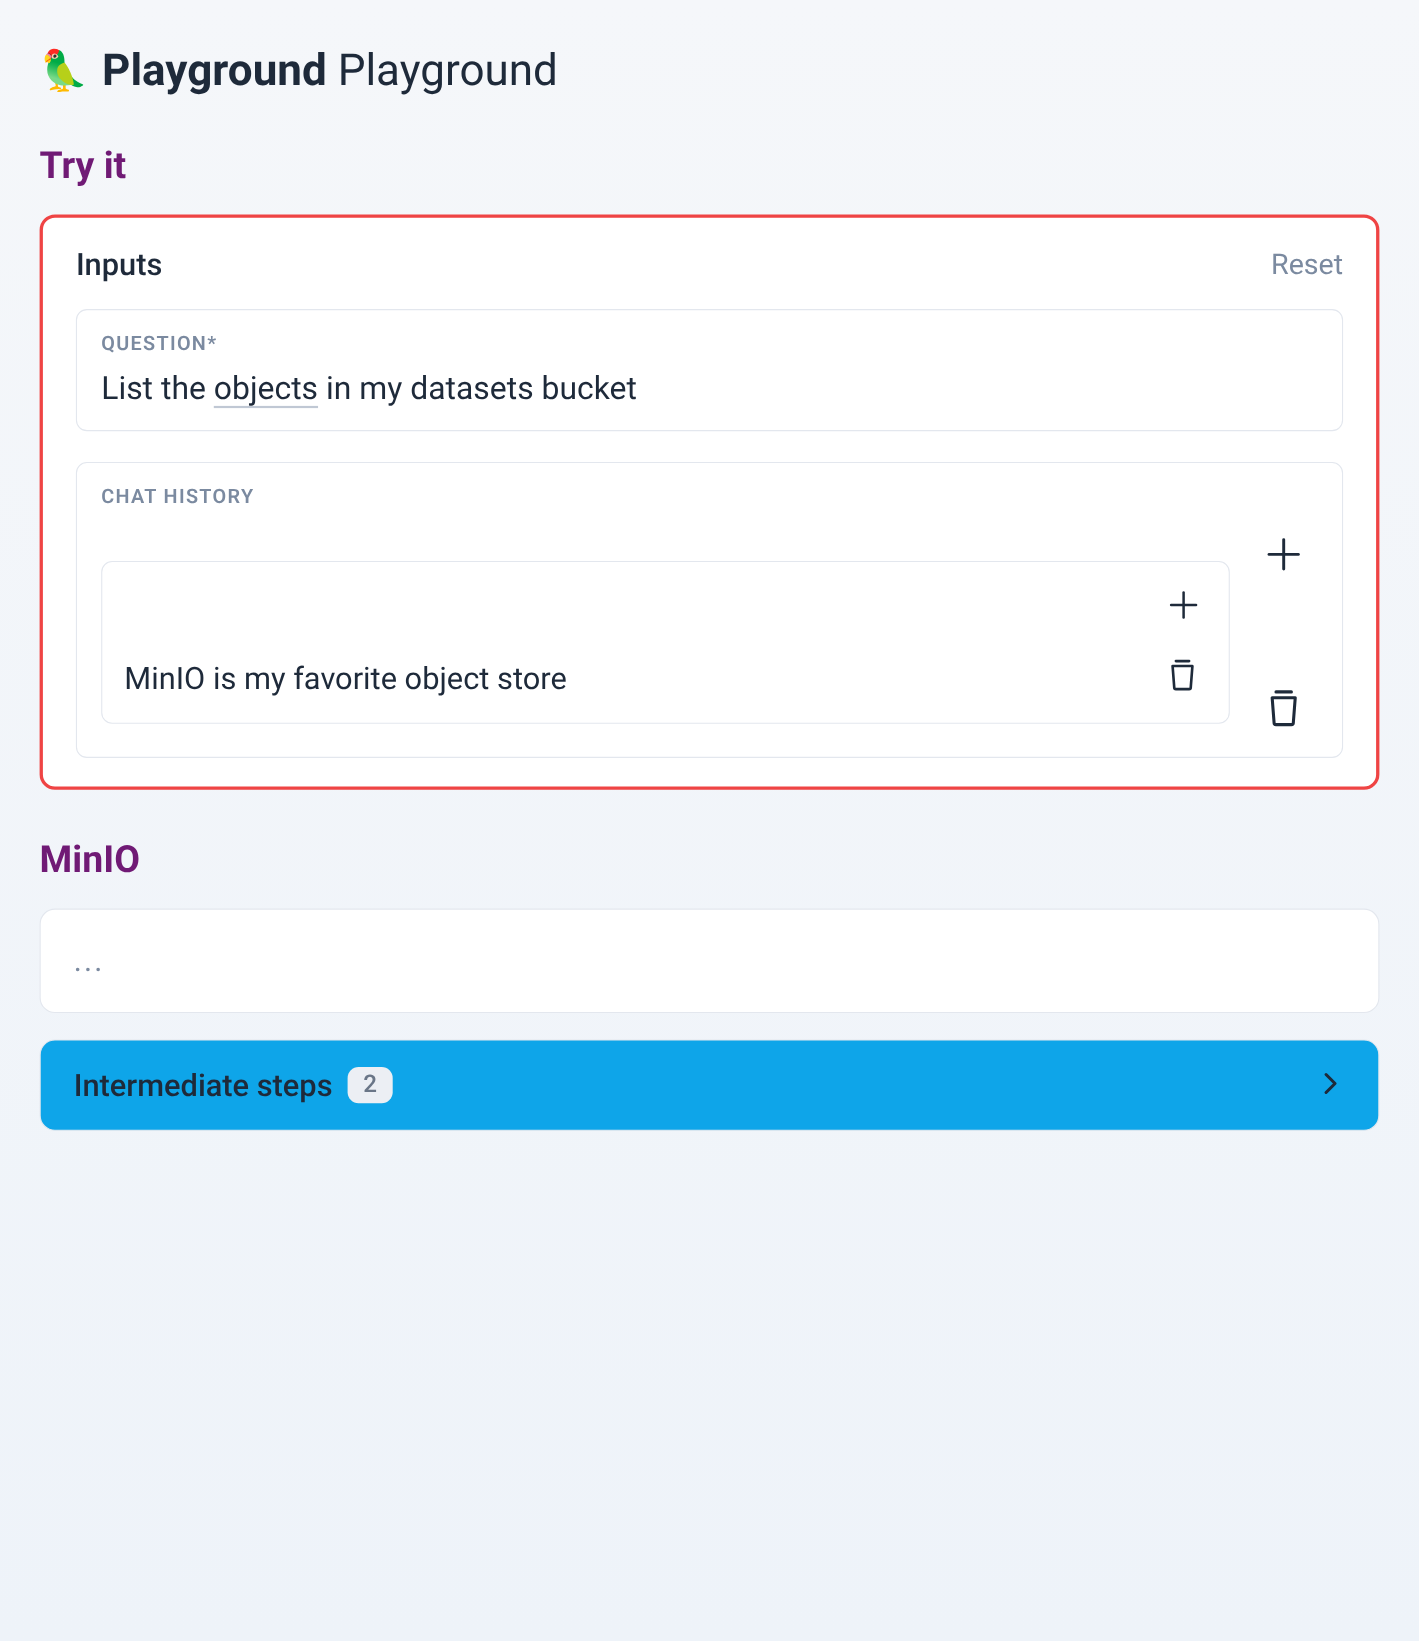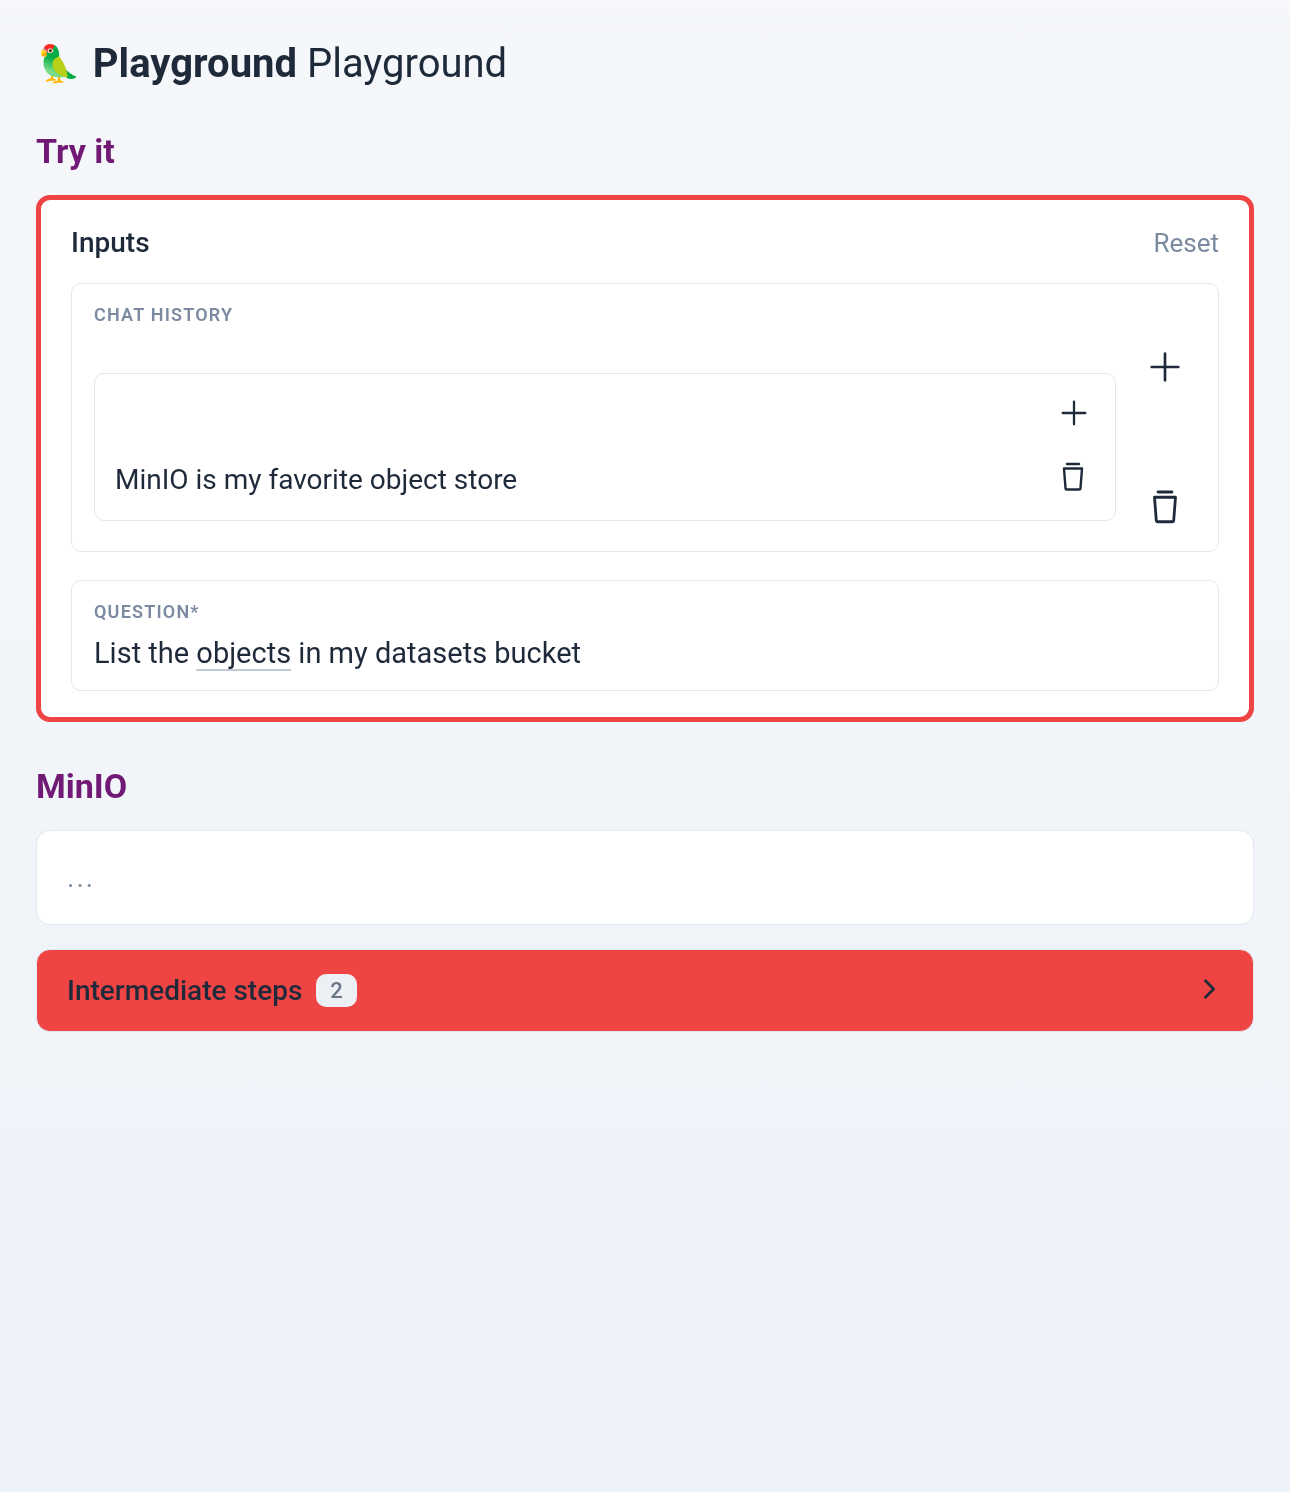--- a/index.html
+++ b/index.html
@@ -30,21 +30,21 @@
   }
   .section-heading {
     font-size: 34px;
     font-weight: 700;
     color: #701a75;
     margin-top: 44px;
     margin-bottom: 24px;
   }
   .card {
     background: #ffffff;
-    border: 5px solid #ef4444;
+    border: 3px solid #ef4444;
     border-radius: 14px;
     padding: 26px 30px;
   }
   .inputs-header {
     display: flex;
     justify-content: space-between;
     align-items: center;
     margin-bottom: 24px;
   }
   .inputs-title {
@@ -139,21 +139,21 @@
     border-radius: 14px;
     padding: 30px 30px;
     margin-bottom: 24px;
   }
   .output-placeholder {
     font-size: 28px;
     color: #7b8aa0;
     letter-spacing: 2px;
   }
   .steps-card {
-    background: #ef4444;
+    background: #0ea5e9;
     border: 1px solid #e3e7ee;
     border-radius: 14px;
     padding: 24px 30px;
     display: flex;
     align-items: center;
     justify-content: space-between;
     cursor: pointer;
   }
   .steps-left {
     display: flex;
@@ -184,20 +184,27 @@
     <span>Playground</span>
   </span>
 </h1>
 
 <h2 class="section-heading">Try it</h2>
 
 <div class="card">
   <div class="inputs-header">
     <div class="inputs-title">Inputs</div>
     <div class="reset-link">Reset</div>
+  </div>
+
+  <div class="field-box">
+    <div class="field-label">QUESTION*</div>
+    <div class="question-value">
+      <span>List the </span><span class="underlined">objects</span><span> in my datasets bucket</span>
+    </div>
   </div>
 
   <div class="field-box">
     <div class="field-label">CHAT HISTORY</div>
 
     <div class="chat-history-body">
       <div class="chat-messages-col">
         <div class="chat-message-box">
           <div class="chat-message-actions">
             <button class="icon-btn">
@@ -236,27 +243,20 @@
           <span>
             <svg width="42" height="42" viewBox="0 0 24 24" fill="none" stroke="#1e2a3a" stroke-width="1.6" stroke-linecap="round" stroke-linejoin="round">
               <line x1="8" y1="4" x2="16" y2="4"></line>
               <path d="M6 7 L7 20 A1 1 0 0 0 8 21 L16 21 A1 1 0 0 0 17 20 L18 7 Z"></path>
             </svg>
           </span>
         </button>
       </div>
     </div>
   </div>
-
-  <div class="field-box">
-    <div class="field-label">QUESTION*</div>
-    <div class="question-value">
-      <span>List the </span><span class="underlined">objects</span><span> in my datasets bucket</span>
-    </div>
-  </div>
 </div>
 
 <h2 class="section-heading">MinIO</h2>
 
 <div class="output-card">
   <div class="output-placeholder">...</div>
 </div>
 
 <div class="steps-card">
   <div class="steps-left">

